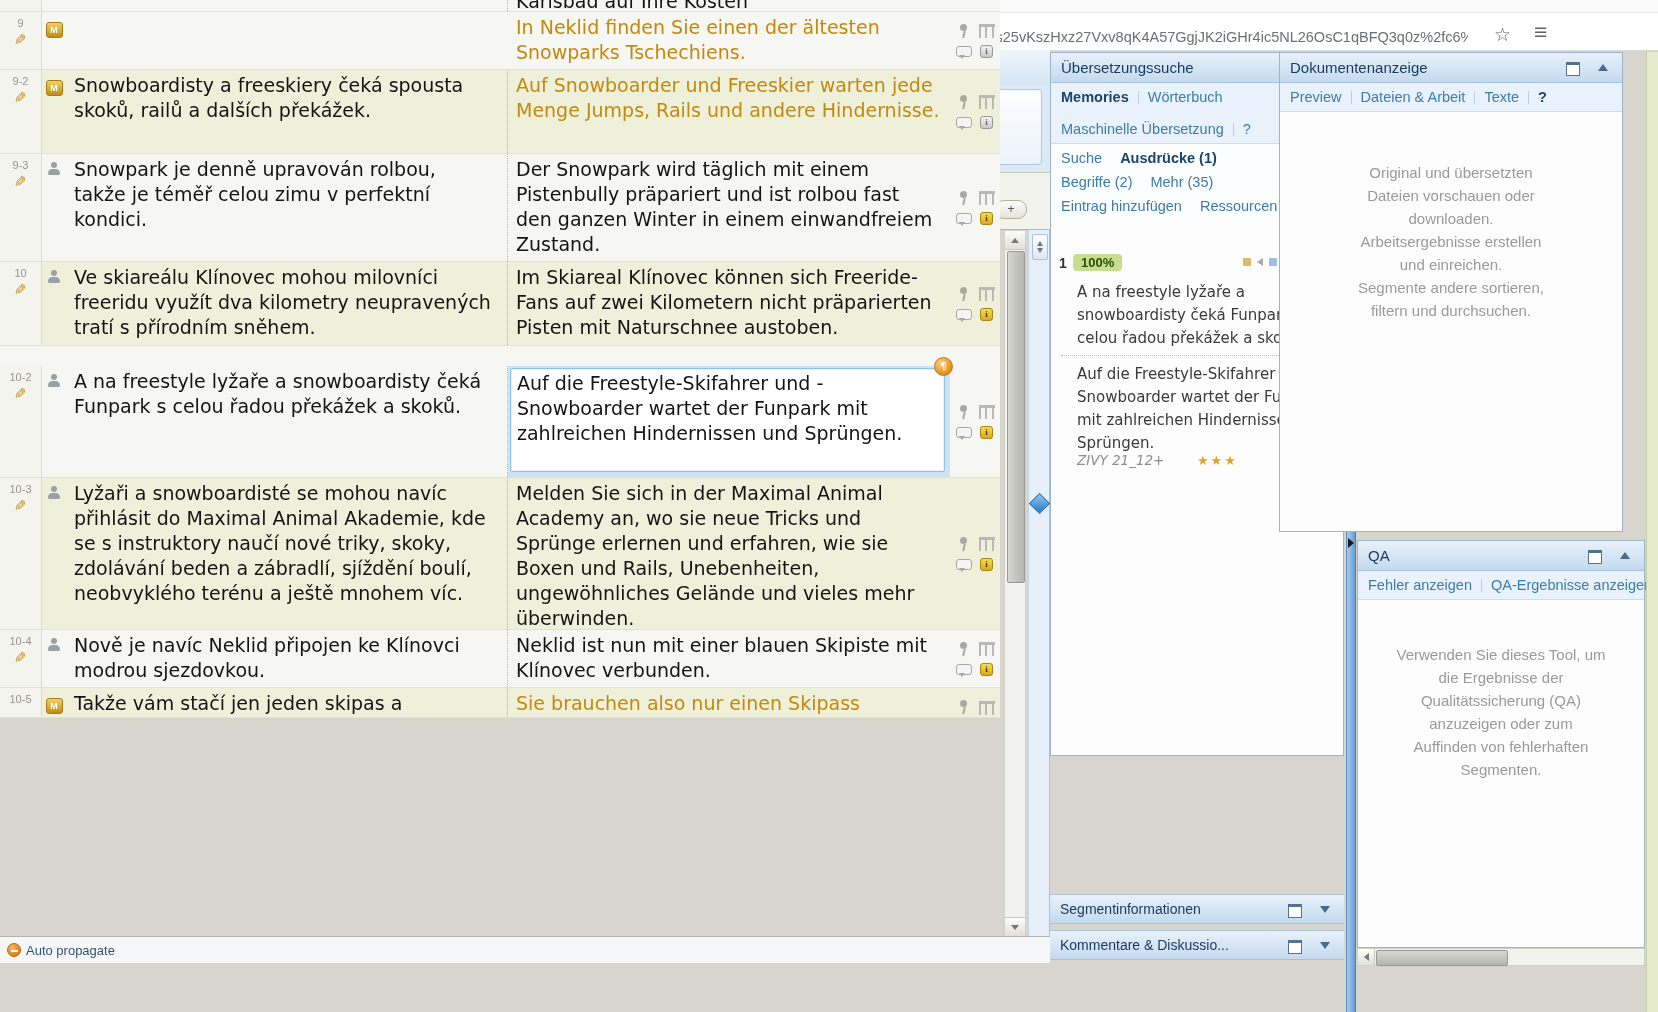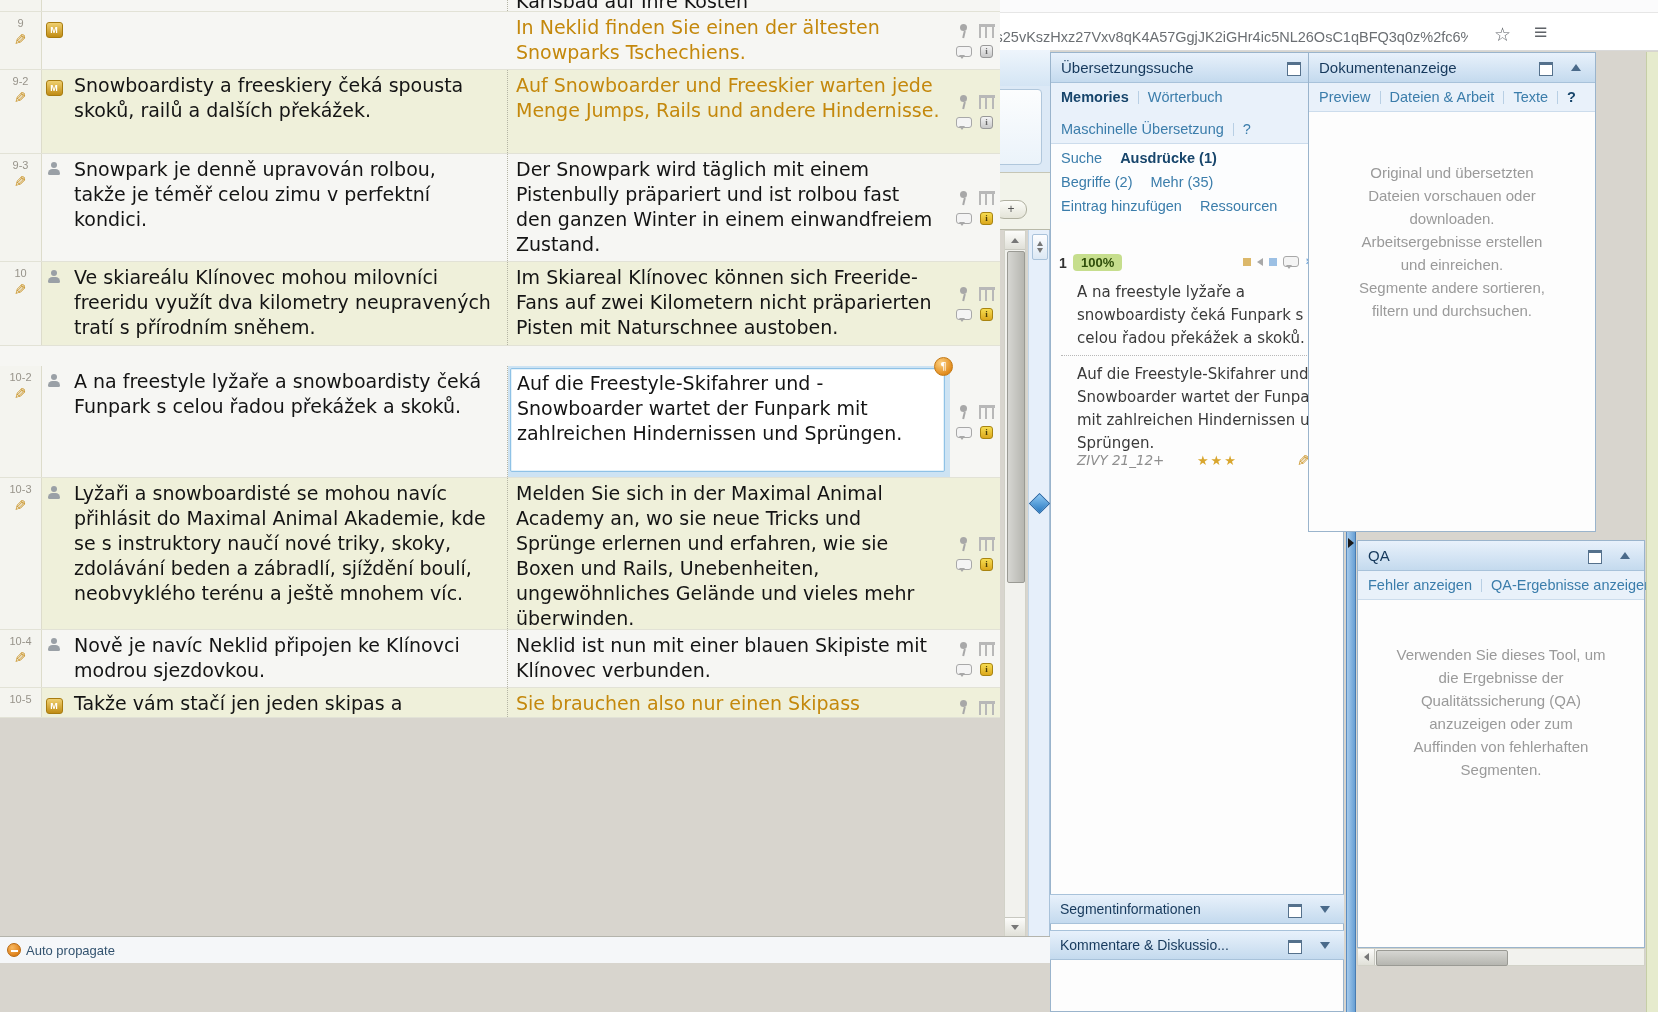--- a/index.html
+++ b/index.html
@@ -417,21 +417,21 @@
     </div>
 </div>
 <div id="splitA" class="abs">
   <div class="dblarrow">
       <span class="tri-u"></span>
       <span class="tri-d"></span>
     </div>
   <div id="diam"></div>
 </div>
 
-<div class="panel" style="left:1050px;top:52px;width:294px;height:960px">
+<div class="panel" style="left:1050px;top:52px;width:294px;height:704px">
   <div class="phead">
     <span>Übersetzungssuche</span>
     <span class="hic hmax" style="right:42px"></span>
     <span class="hic hup" style="right:14px"></span>
   </div>
   <div class="ptabs">
     <div class="ln"><span class="on">Memories</span><span class="sep"></span><span>Wörterbuch</span></div>
     <div class="ln"><span>Maschinelle Übersetzung</span><span class="sep"></span><span>?</span></div>
   </div>
   <div class="plinks">
@@ -472,21 +472,21 @@
     <span>Kommentare &amp; Diskussio...</span>
     <span class="hic hmax" style="right:42px"></span>
     <span class="hic hdn" style="right:14px"></span>
   </div>
 </div>
 
 <div id="splitB" class="abs">
   <div class="handle"></div>
 </div>
 
-<div class="panel" style="left:1308px;top:52px;width:288px;height:480px">
+<div class="panel" style="left:1279px;top:52px;width:344px;height:480px">
   <div class="phead">
     <span>Dokumentenanzeige</span>
     <span class="hic hmax" style="right:42px"></span>
     <span class="hic hup" style="right:14px"></span>
   </div>
   <div class="ptabs">
     <div class="ln" style="margin-bottom:0"><span>Preview</span><span class="sep"></span><span>Dateien &amp; Arbeit</span><span class="sep"></span><span>Texte</span><span class="sep"></span><span class="on">?</span></div>
   </div>
   <div class="gbody" style="top:108px">Original und übersetzten
 Dateien vorschauen oder

